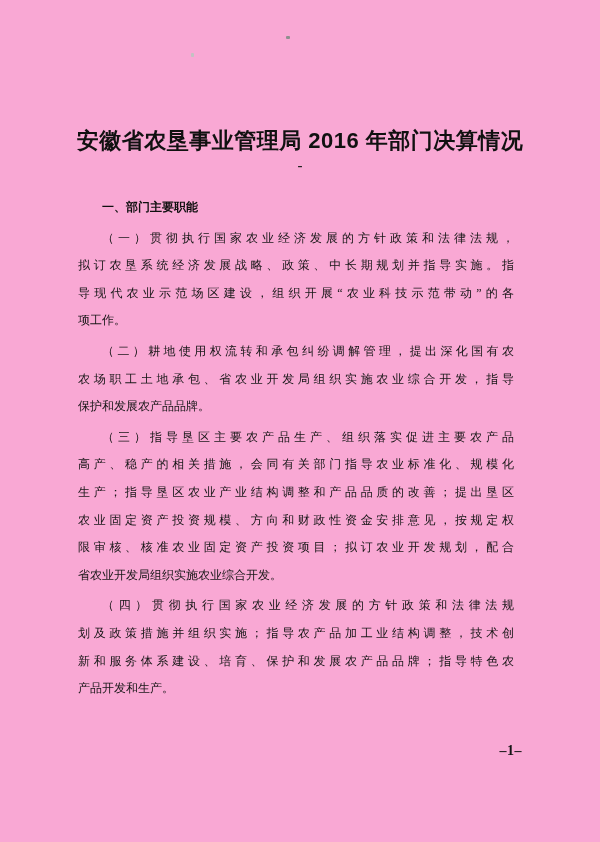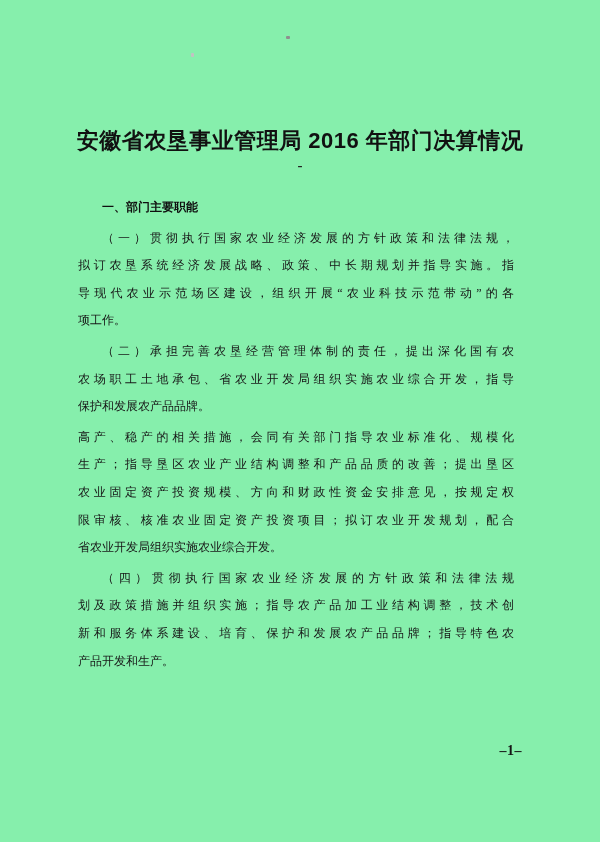--- a/index.html
+++ b/index.html
@@ -4,21 +4,21 @@
 <style>
   html, body {
     margin: 0;
     padding: 0;
     background: #ffffff;
   }
   .page {
     position: relative;
     width: 600px;
     height: 842px;
-    background: #86efac;
+    background: #f9a8d4;
     overflow: hidden;
     color: #1b1b1b;
     font-family: "Liberation Serif", serif;
   }
   .doc-title {
     position: absolute;
     top: 126px;
     left: 0;
     width: 100%;
     margin: 0;
@@ -113,26 +113,27 @@
     <div class="line section-heading">一、部门主要职能</div>
 
     <div class="para">
       <div class="line indent fill">（一）贯彻执行国家农业经济发展的方针政策和法律法规，</div>
       <div class="line fill">拟订农垦系统经济发展战略、政策、中长期规划并指导实施。指</div>
       <div class="line fill">导现代农业示范场区建设，组织开展“农业科技示范带动”的各</div>
       <div class="line">项工作。</div>
     </div>
 
     <div class="para">
-      <div class="line indent fill">（二）承担完善农垦经营管理体制的责任，提出深化国有农</div>
+      <div class="line indent fill">（二）耕地使用权流转和承包纠纷调解管理，提出深化国有农</div>
       <div class="line fill">农场职工土地承包、省农业开发局组织实施农业综合开发，指导</div>
       <div class="line">保护和发展农产品品牌。</div>
     </div>
 
     <div class="para">
+      <div class="line indent fill">（三）指导垦区主要农产品生产、组织落实促进主要农产品</div>
       <div class="line fill">高产、稳产的相关措施，会同有关部门指导农业标准化、规模化</div>
       <div class="line fill">生产；指导垦区农业产业结构调整和产品品质的改善；提出垦区</div>
       <div class="line fill">农业固定资产投资规模、方向和财政性资金安排意见，按规定权</div>
       <div class="line fill">限审核、核准农业固定资产投资项目；拟订农业开发规划，配合</div>
       <div class="line">省农业开发局组织实施农业综合开发。</div>
     </div>
 
     <div class="para">
       <div class="line indent fill">（四）贯彻执行国家农业经济发展的方针政策和法律法规</div>
       <div class="line fill">划及政策措施并组织实施；指导农产品加工业结构调整，技术创</div>

